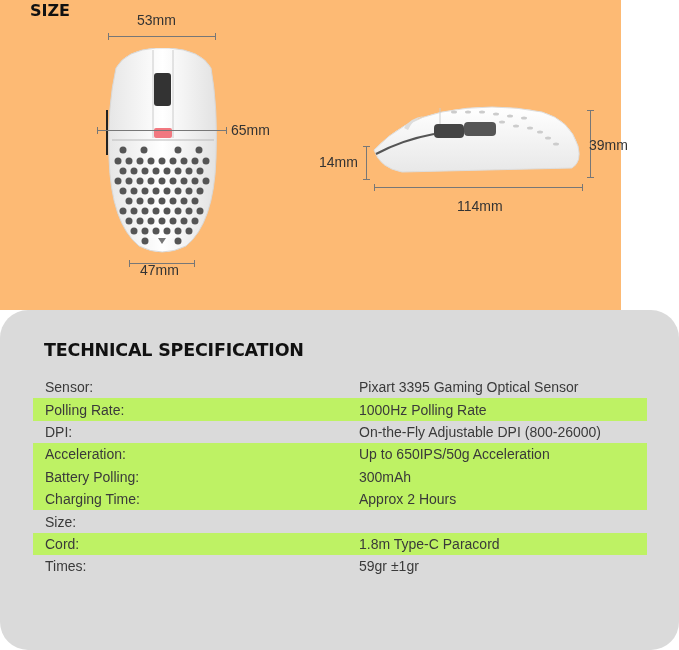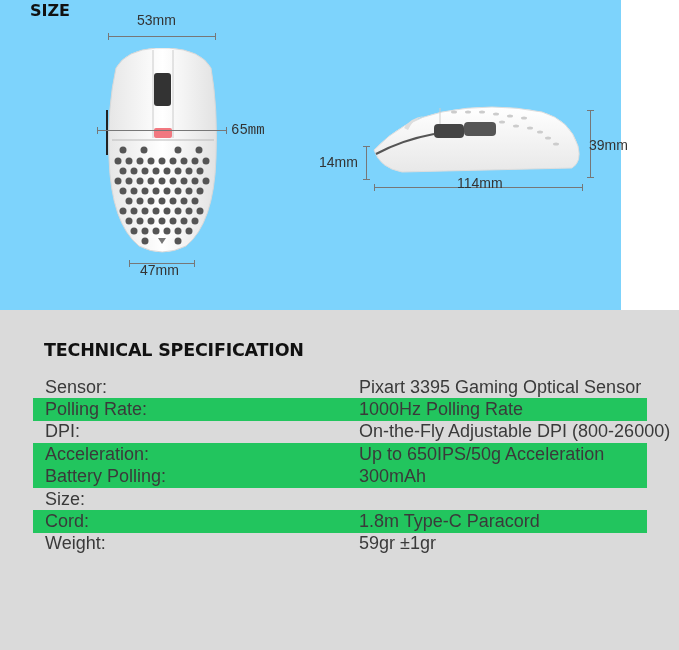--- a/index.html
+++ b/index.html
@@ -1,32 +1,32 @@
 <!DOCTYPE html>
 <html><head>
 <meta charset="utf-8">
 <style>
   * { margin: 0; padding: 0; box-sizing: border-box; }
   body { width: 679px; height: 650px; background: #ffffff; font-family: "Liberation Sans", "DejaVu Sans", sans-serif; position: relative; overflow: hidden; color: #333; }
-  .size-section { position: absolute; left: 0; top: 0; width: 621px; height: 310px; background: #7dd3fc; }
+  .size-section { position: absolute; left: 0; top: 0; width: 621px; height: 310px; background: #fdba74; }
   .size-title { position: absolute; left: 30px; top: 1px; font-family: "DejaVu Sans", sans-serif; font-weight: bold; font-size: 16px; color: #111; letter-spacing: 0px; }
   .dim-label { position: absolute; font-size: 14px; color: #333; white-space: nowrap; }
   .hline { position: absolute; height: 1px; background: #777; }
   .vline { position: absolute; width: 1px; background: #777; }
   .hline::before, .hline::after { content: ""; position: absolute; top: -3px; width: 1px; height: 7px; background: #777; }
   .hline::before { left: 0; } .hline::after { right: 0; }
   .vline::before, .vline::after { content: ""; position: absolute; left: -3px; height: 1px; width: 7px; background: #777; }
   .vline::before { top: 0; } .vline::after { bottom: 0; }
   .mouse-top { position: absolute; left: 106px; top: 48px; width: 113px; height: 205px; }
   .mouse-side { position: absolute; left: 372px; top: 106px; width: 212px; height: 72px; }
-  .spec-section { position: absolute; left: 0; top: 310px; width: 679px; height: 340px; background: #dadada; }
+  .spec-section { position: absolute; left: 0; top: 310px; width: 679px; height: 340px; background: #dadada; border-radius: 28px; }
   .spec-title { position: absolute; left: 44px; top: 30px; font-family: "DejaVu Sans", sans-serif; font-weight: bold; font-size: 17.5px; color: #111; letter-spacing: -0.2px; }
   .spec-table { position: absolute; left: 33px; top: 66px; width: 614px; }
-  .spec-row { position: relative; height: 22.4px; display: flex; align-items: center; font-size: 18px; color: #3a3a3a; }
-  .spec-row.alt { background: #22c55e; }
+  .spec-row { position: relative; height: 22.4px; display: flex; align-items: center; font-size: 14px; color: #3a3a3a; }
+  .spec-row.alt { background: #bef264; }
   .spec-label { position: absolute; left: 12px; }
   .spec-value { position: absolute; left: 326px; white-space: nowrap; }
 </style>
 </head>
 <body>
 
 <div class="size-section">
   <div class="size-title">SIZE</div>
 
   <div class="dim-label" style="left:137px;top:12px;">53mm</div>
@@ -116,21 +116,21 @@
           <circle cx="72" cy="183" r="3.5"></circle>
           <circle cx="83" cy="183" r="3.5"></circle>
         <circle cx="39" cy="193" r="3.5"></circle>
           <circle cx="72" cy="193" r="3.5"></circle>
       </g>
       <path d="M52 190 L60 190 L56 196 Z" fill="#777"></path>
     </svg>
   </div>
 
   <div class="hline" style="left:97px;top:130px;width:130px;"></div>
-  <div class="dim-label" style="left:231px;top:122px;font-family:Liberation Mono, monospace;">65mm</div>
+  <div class="dim-label" style="left:231px;top:122px;">65mm</div>
 
   <div class="hline" style="left:129px;top:263px;width:66px;"></div>
   <div class="dim-label" style="left:140px;top:262px;">47mm</div>
 
   <div class="dim-label" style="left:319px;top:154px;">14mm</div>
   <div class="vline" style="left:366px;top:146px;height:34px;"></div>
 
   <div class="mouse-side">
     <svg width="212" height="72" viewBox="0 0 212 72">
       <defs>
@@ -159,21 +159,21 @@
           <ellipse cx="176" cy="32" rx="3" ry="1.5"></ellipse>
           <ellipse cx="184" cy="38" rx="3" ry="1.5"></ellipse>
       </g>
     </svg>
   </div>
 
   <div class="vline" style="left:590px;top:110px;height:68px;"></div>
   <div class="dim-label" style="left:589px;top:137px;">39mm</div>
 
   <div class="hline" style="left:374px;top:187px;width:209px;"></div>
-  <div class="dim-label" style="left:457px;top:175px;">114mm</div>
+  <div class="dim-label" style="left:457px;top:198px;">114mm</div>
 </div>
 
 <div class="spec-section">
   <div class="spec-title">TECHNICAL SPECIFICATION</div>
   <div class="spec-table">
     <div class="spec-row">
         <span class="spec-label">Sensor:</span>
         <span class="spec-value">Pixart 3395 Gaming Optical Sensor</span>
       </div>
     <div class="spec-row alt">
@@ -185,25 +185,29 @@
         <span class="spec-value">On-the-Fly Adjustable DPI (800-26000)</span>
       </div>
     <div class="spec-row alt">
         <span class="spec-label">Acceleration:</span>
         <span class="spec-value">Up to 650IPS/50g Acceleration</span>
       </div>
     <div class="spec-row alt">
         <span class="spec-label">Battery Polling:</span>
         <span class="spec-value">300mAh</span>
       </div>
+    <div class="spec-row alt">
+        <span class="spec-label">Charging Time:</span>
+        <span class="spec-value">Approx 2 Hours</span>
+      </div>
     <div class="spec-row">
         <span class="spec-label">Size:</span>
       </div>
     <div class="spec-row alt">
         <span class="spec-label">Cord:</span>
         <span class="spec-value">1.8m Type-C Paracord</span>
       </div>
     <div class="spec-row">
-        <span class="spec-label">Weight:</span>
+        <span class="spec-label">Times:</span>
         <span class="spec-value">59gr ±1gr</span>
       </div>
   </div>
 </div>
 
 </body></html>

